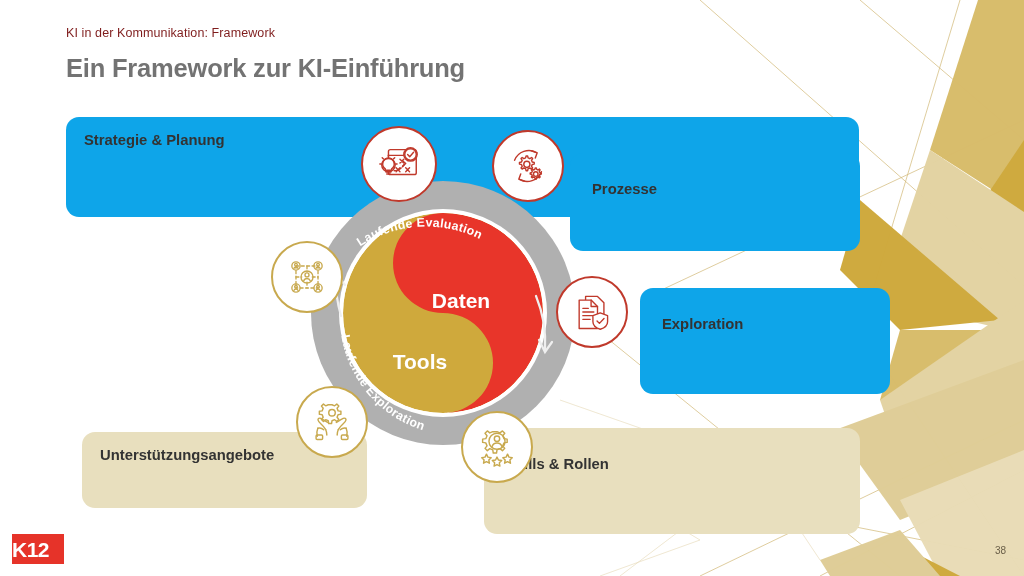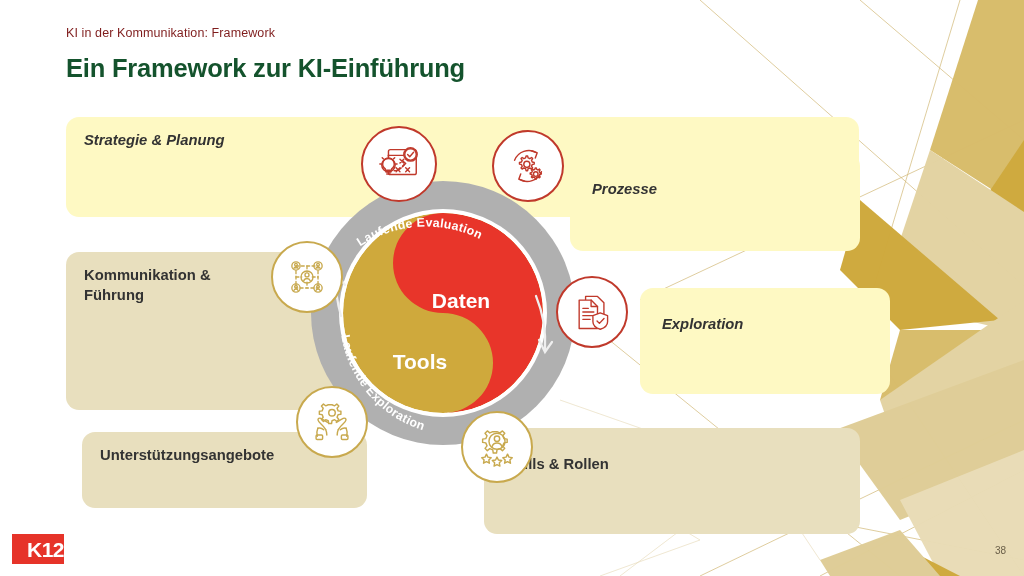--- a/index.html
+++ b/index.html
@@ -36,31 +36,31 @@
     color: #7f1d1d;
     letter-spacing: 0.1px;
     font-weight: 400;
   }
   .slide-title {
     position: absolute;
     left: 66px;
     top: 54px;
     font-size: 25.5px;
     font-weight: bold;
-    color: #14532d;
+    color: #737373;
     letter-spacing: -0.2px;
   }
 
   
   .panel {
     position: absolute;
     border-radius: 13px;
     box-sizing: border-box;
   }
-  .panel.grey { background: #fef9c3; font-style: italic; }
+  .panel.grey { background: #0ea5e9; }
   .panel.gold { background: #e8dfbe; }
   .panel-label {
     position: absolute;
     font-size: 14.8px;
     font-weight: bold;
     color: #333333;
     line-height: 1.32;
     white-space: pre-line;
   }
   .panel-label.left { left: 18px; top: 14px; }
@@ -92,21 +92,21 @@
   
   #logo {
     position: absolute;
     left: 12px;
     top: 534px;
     width: 52px;
     height: 30px;
     background: #e63329;
     display: flex;
     align-items: center;
-    justify-content: flex-end;
+    justify-content: flex-start;
   }
   #logo span {
     color: #ffffff;
     font-size: 21px;
     font-weight: bold;
     letter-spacing: -0.5px;
     line-height: 1;
   }
   #page-number {
     position: absolute;
@@ -156,24 +156,20 @@
   <div class="slide-title">Ein Framework zur KI-Einführung</div>
 
   <div class="panel grey" style="left:66px; top:117px; width:793px; height:100px;">
     <div class="panel-label left">Strategie &amp; Planung</div>
   </div>
 
   <div class="panel grey" style="left:570px; top:153px; width:290px; height:98px;">
     <div class="panel-label right">Prozesse</div>
   </div>
 
-  <div class="panel gold" style="left:66px; top:252px; width:300px; height:158px;">
-    <div class="panel-label left">Kommunikation &amp;
-Führung</div>
-  </div>
 
   <div class="panel grey" style="left:640px; top:288px; width:250px; height:106px;">
     <div class="panel-label right">Exploration</div>
   </div>
 
   <div class="panel gold" style="left:82px; top:432px; width:285px; height:76px;">
     <div class="panel-label left">Unterstützungsangebote</div>
   </div>
 
   <div class="panel gold" style="left:484px; top:428px; width:376px; height:106px;">

